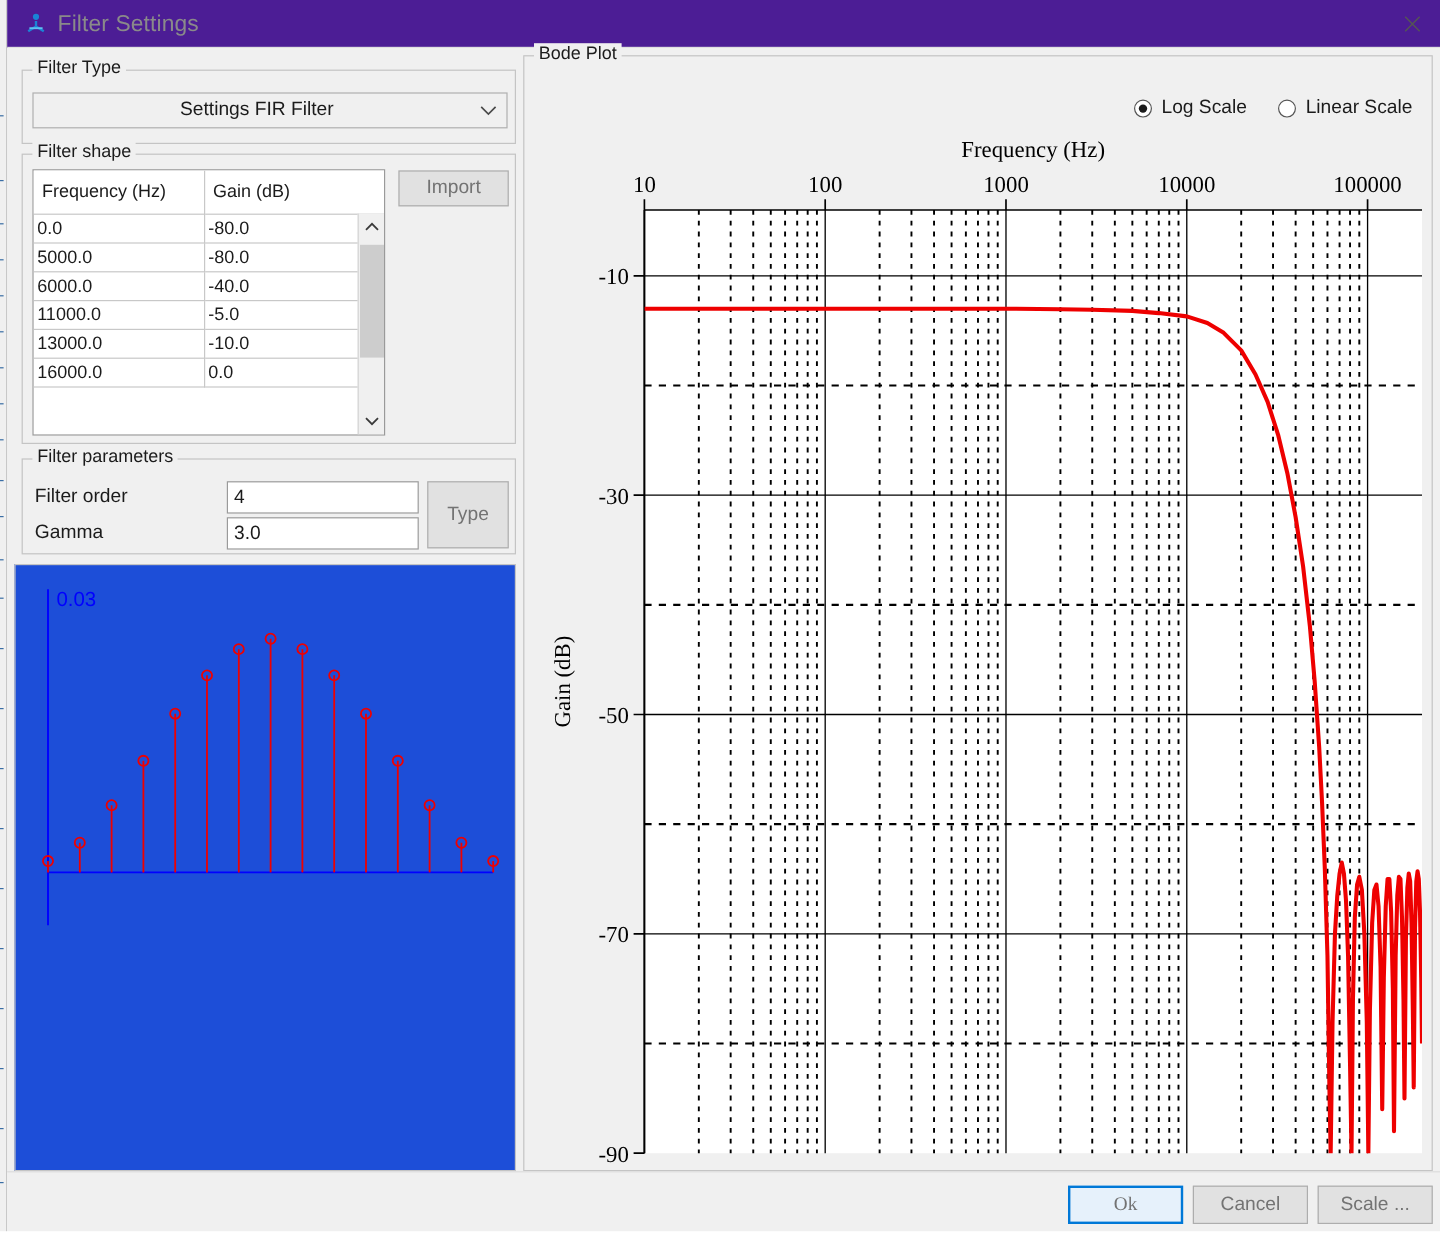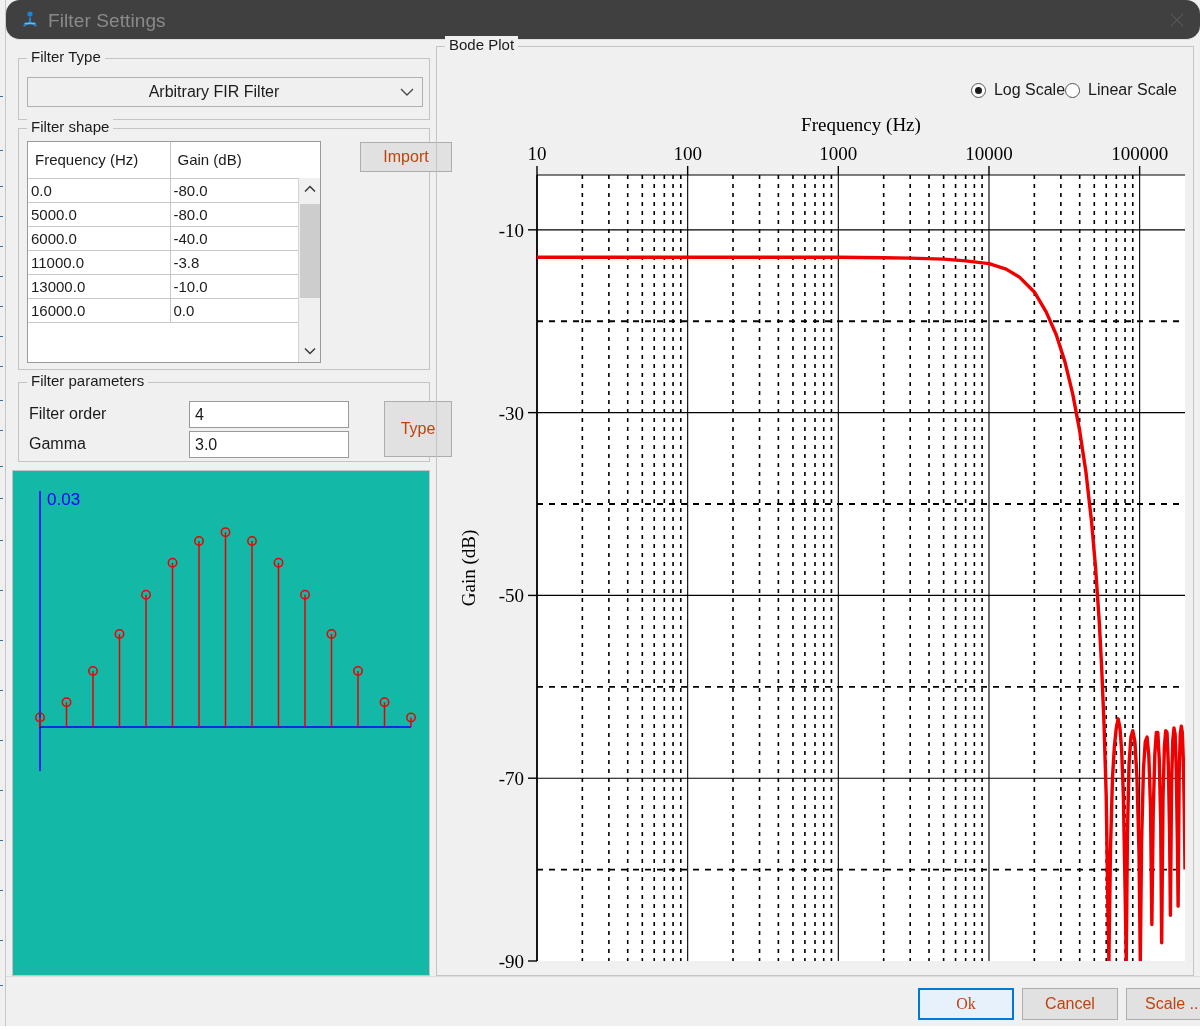--- a/index.html
+++ b/index.html
@@ -27,23 +27,22 @@
 
   
   .dialog {
     position: absolute; left: 6px; top: 0; width: 1194px; height: 1030px;
     background: #f0f0f0;
   }
 
   
   .titlebar {
     position: absolute; left: 0; top: 0; width: 1194px; height: 40px;
-    background: #404040;
+    background: #4c1d95;
     border-bottom: 1px solid #e0e0e0;
-    border-radius: 14px;
   }
   .title-icon {
     position: absolute; left: 14px; top: 10px; width: 20px; height: 20px;
   }
   .title-text {
     position: absolute; left: 42px; top: 10px;
     font-size: 19px; color: #8a8a8a; letter-spacing: .1px;
   }
   .close-btn {
     position: absolute; right: 0px; top: 0px; width: 46px; height: 40px;
@@ -124,25 +123,24 @@
   .vscroll .arrow.up { top: 0; }
   .vscroll .arrow.down { bottom: 0; }
   .vscroll .thumb {
     position: absolute; left: 1px; width: 20px; top: 26px; height: 94px;
     background: #cdcdcd; cursor: pointer;
   }
 
   .btn {
     background: #e1e1e1;
     border: 1px solid #adadad;
-    font-size: 16px; color: #c2410c;
+    font-size: 16px; color: #737373;
     display: flex; align-items: center; justify-content: center;
     cursor: pointer;
     font-family: "Liberation Sans", sans-serif;
-    margin-left: 28px;
   }
   #import-btn {
     position: absolute; left: 313px; top: 13px; width: 92px; height: 30px;
   }
 
   
   #grp-filter-params { left: 12px; top: 382px; width: 412px; height: 80px; }
   .param-label {
     position: absolute; left: 10px; font-size: 16px; color: #1b1b1b;
   }
@@ -153,30 +151,30 @@
     padding-left: 5px; line-height: 25px;
     overflow: hidden; white-space: nowrap;
   }
   #plot-btn {
     position: absolute; left: 337px; top: 18px; width: 68px; height: 56px;
   }
 
   
   #impulse-panel {
     position: absolute; left: 6px; top: 470px; width: 418px; height: 506px;
-    background: #14b8a6; border: 1px solid #c4c4c4;
+    background: #1d4ed8; border: 1px solid #c4c4c4;
   }
   #impulse-panel svg { display: block; }
 
   
   #grp-bode { left: 430px; top: 46px; width: 758px; height: 930px; }
 
   .radio-row {
     position: absolute; right: 16px; top: 34px;
-    display: flex; align-items: center; 
+    display: flex; align-items: center; gap: 26px;
   }
   .radio-item { display: flex; align-items: center; gap: 8px; cursor: pointer; }
   .radio-circle {
     width: 15px; height: 15px; border-radius: 50%;
     border: 1px solid #555; background: #fff;
     position: relative; flex: none;
   }
   .radio-circle.checked::after {
     content: ""; position: absolute; left: 3px; top: 3px;
     width: 7px; height: 7px; border-radius: 50%; background: #1b1b1b;
@@ -253,21 +251,21 @@
       <div class="close-btn">
         <svg width="16" height="16" viewBox="0 0 16 16">
           <path d="M2 2 L14 14 M14 2 L2 14" stroke="#555" stroke-width="1.2" fill="none"></path>
         </svg>
       </div>
     </div>
 
     <div class="group" id="grp-filter-type">
       <div class="legend">Filter Type</div>
       <div class="combo">
-        <div class="combo-text">Arbitrary FIR Filter</div>
+        <div class="combo-text">Settings FIR Filter</div>
         <div class="chev">
           <svg width="14" height="9" viewBox="0 0 14 9">
               <path d="M1 1 L7 7 L13 1" stroke="#4a4a4a" stroke-width="1.4" fill="none"></path>
             </svg>
         </div>
       </div>
     </div>
 
     <div class="group" id="grp-filter-shape">
       <div class="legend">Filter shape</div>
@@ -292,21 +290,21 @@
               <tr>
                 <td>5000.0</td>
                 <td>-80.0</td>
               </tr>
               <tr>
                 <td>6000.0</td>
                 <td>-40.0</td>
               </tr>
               <tr>
                 <td>11000.0</td>
-                <td>-3.8</td>
+                <td>-5.0</td>
               </tr>
               <tr>
                 <td>13000.0</td>
                 <td>-10.0</td>
               </tr>
               <tr>
                 <td>16000.0</td>
                 <td>0.0</td>
               </tr>
             </tbody>

